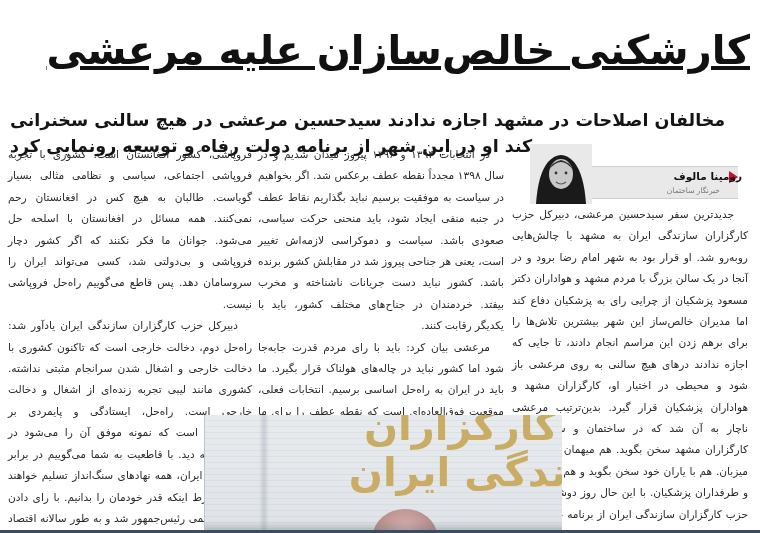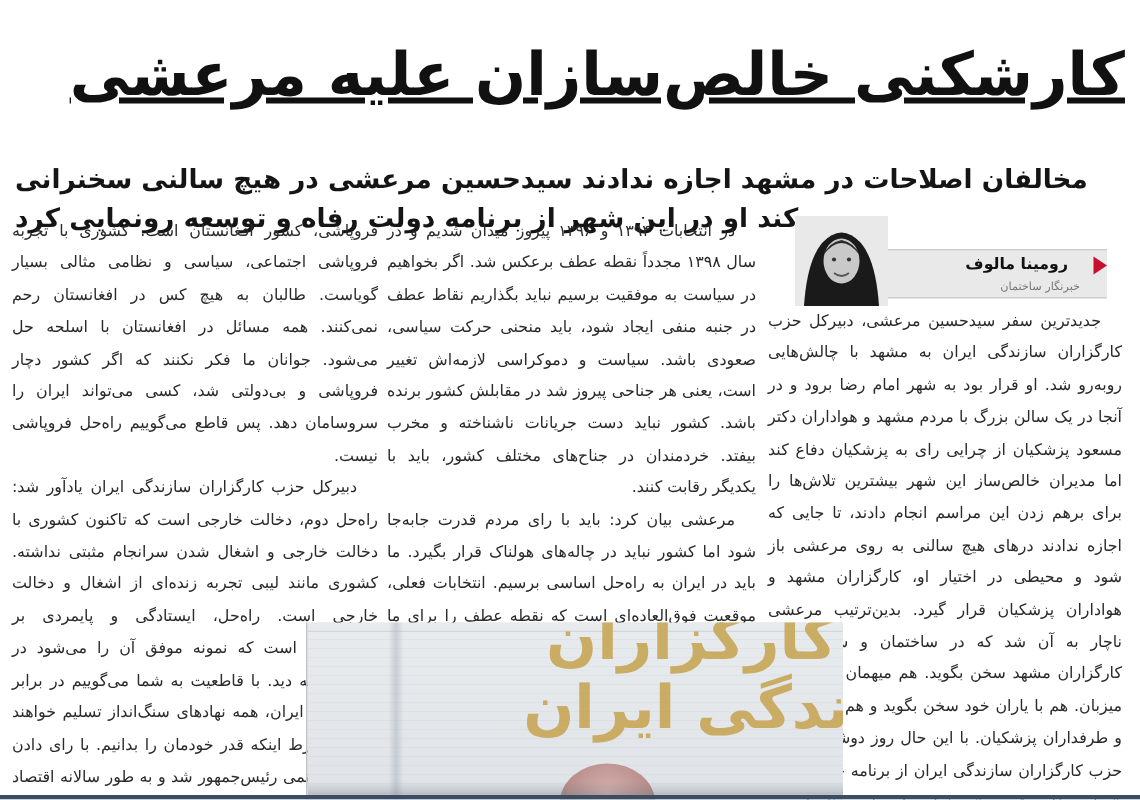--- a/index.html
+++ b/index.html
@@ -49,21 +49,21 @@
       position: absolute; top: 166px; right: 22px; width: 206px; height: 33px;
       background: #e9e9e9;
       border-top: 1px solid #cfcfcf;
       border-bottom: 1px solid #cfcfcf;
     }
     .author-portrait {
       position: absolute; top: 144px; right: 168px; width: 62px; height: 60px;
       overflow: hidden;
     }
     .author-name {
-      position: absolute; top: 170px; right: 48px;
+      position: absolute; top: 170px; right: 18px;
       font-size: 10.5px; font-weight: 700; color: #111;
     }
     .author-role {
       position: absolute; top: 186px; right: 40px;
       font-size: 7.5px; color: #777;
     }
     .marker {
       position: absolute; width: 0; height: 0;
       border-top: 6px solid transparent;
       border-bottom: 6px solid transparent;

